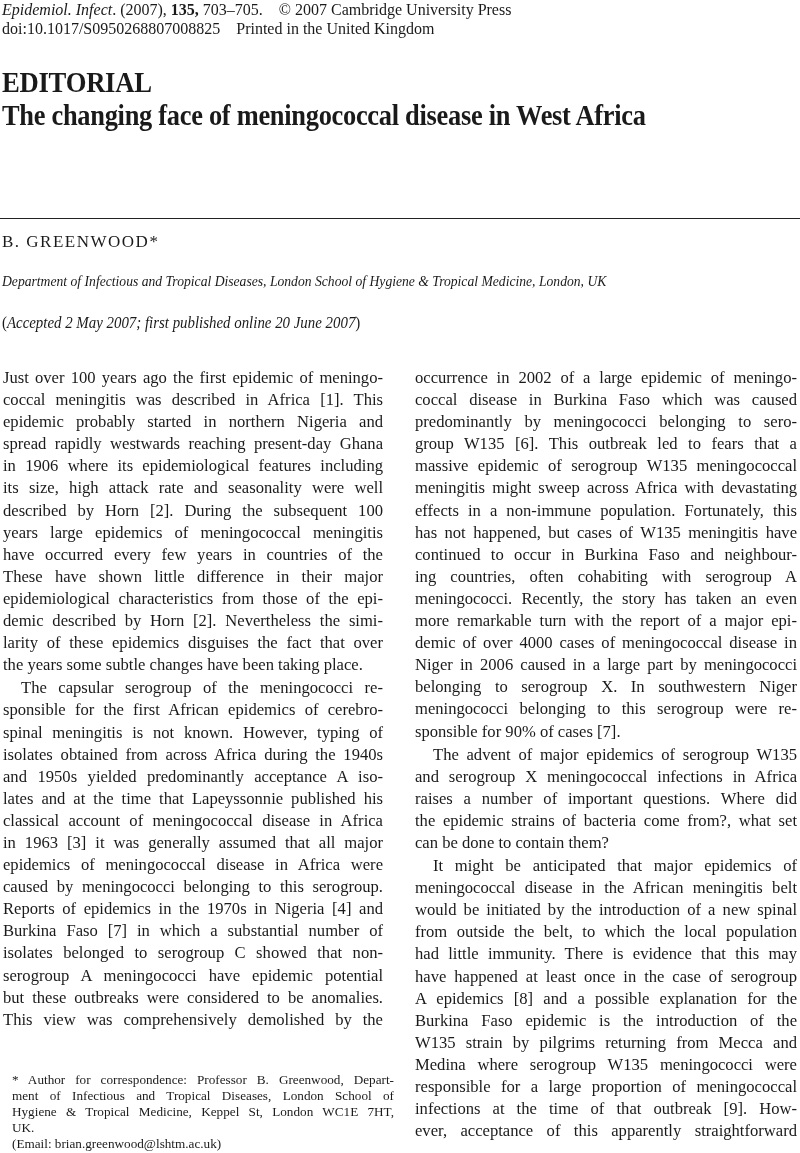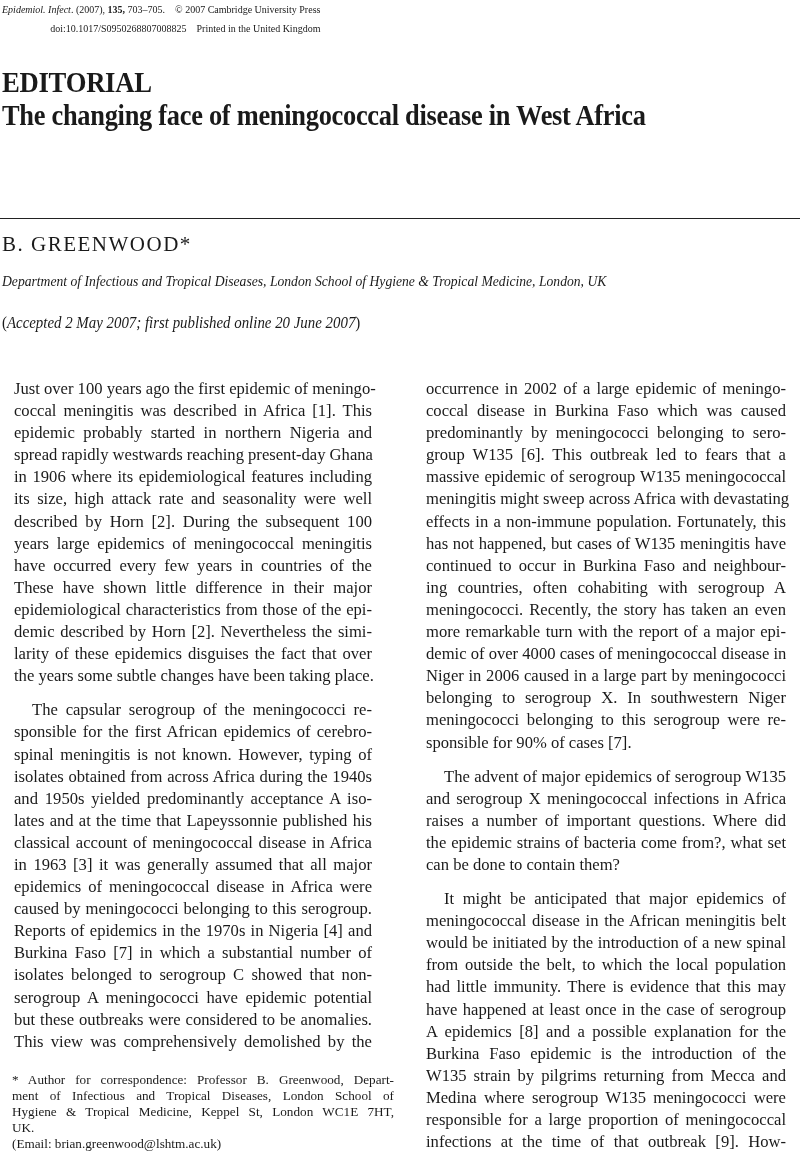--- a/index.html
+++ b/index.html
@@ -1,30 +1,30 @@
 <!DOCTYPE html>
 <html><head>
 <meta charset="utf-8">
 <style>
   html, body { margin: 0; padding: 0; background: #ffffff; }
   body { width: 800px; height: 1153px; position: relative; overflow: hidden; color: #1a1a1a; font-family: "Liberation Serif", serif; }
-  .header { position: absolute; left: 2px; top: 0px; font-size: 10px; line-height: 19px; text-align: right; }
+  .header { position: absolute; left: 2px; top: 0px; font-size: 16px; line-height: 19px; }
   .header .journal { font-style: italic; }
   .header .vol { font-weight: bold; }
   .kind { position: absolute; left: 2px; top: 66px; font-size: 29px; line-height: 32px; font-weight: bold; letter-spacing: -0.3px; transform: scaleX(0.92); transform-origin: left; }
   .title { position: absolute; left: 2px; top: 98px; font-size: 29px; line-height: 34px; font-weight: bold; letter-spacing: -0.3px; transform: scaleX(0.91); transform-origin: left; white-space: nowrap; }
   .rule { position: absolute; left: 0; top: 218px; width: 800px; height: 0; border-top: 1.5px solid #222; }
-  .author { position: absolute; left: 2px; top: 232px; font-size: 21px; letter-spacing: 1.5px; }
+  .author { position: absolute; left: 2px; top: 232px; font-size: 17px; letter-spacing: 1.5px; }
   .affil { position: absolute; left: 2px; top: 273px; font-size: 14.5px; font-style: italic; white-space: nowrap; transform: scaleX(0.94); transform-origin: left; }
   .accepted { position: absolute; left: 2px; top: 314px; font-size: 16px; white-space: nowrap; transform: scaleX(0.93); transform-origin: left; }
   .accepted i { font-style: italic; }
   .col { position: absolute; top: 366px; font-size: 16.6px; line-height: 22.1px; text-align: justify; hyphens: manual; }
   .col.left { left: 2px; width: 382px; }
   .col.right { left: 414px; width: 384px; }
-  .col p { margin: 12px; }
+  .col p { margin: 1px; }
   .line { display: block; text-align: justify; text-align-last: justify; white-space: nowrap; }
   .line.last { text-align-last: left; }
   .footnote { position: absolute; left: 2px; top: 1072px; width: 382px; font-size: 13.2px; line-height: 16px; margin-left: 10px; }
   .footnote .line { white-space: nowrap; }
 </style>
 </head>
 <body>
 
 <div class="header">
   <div>

